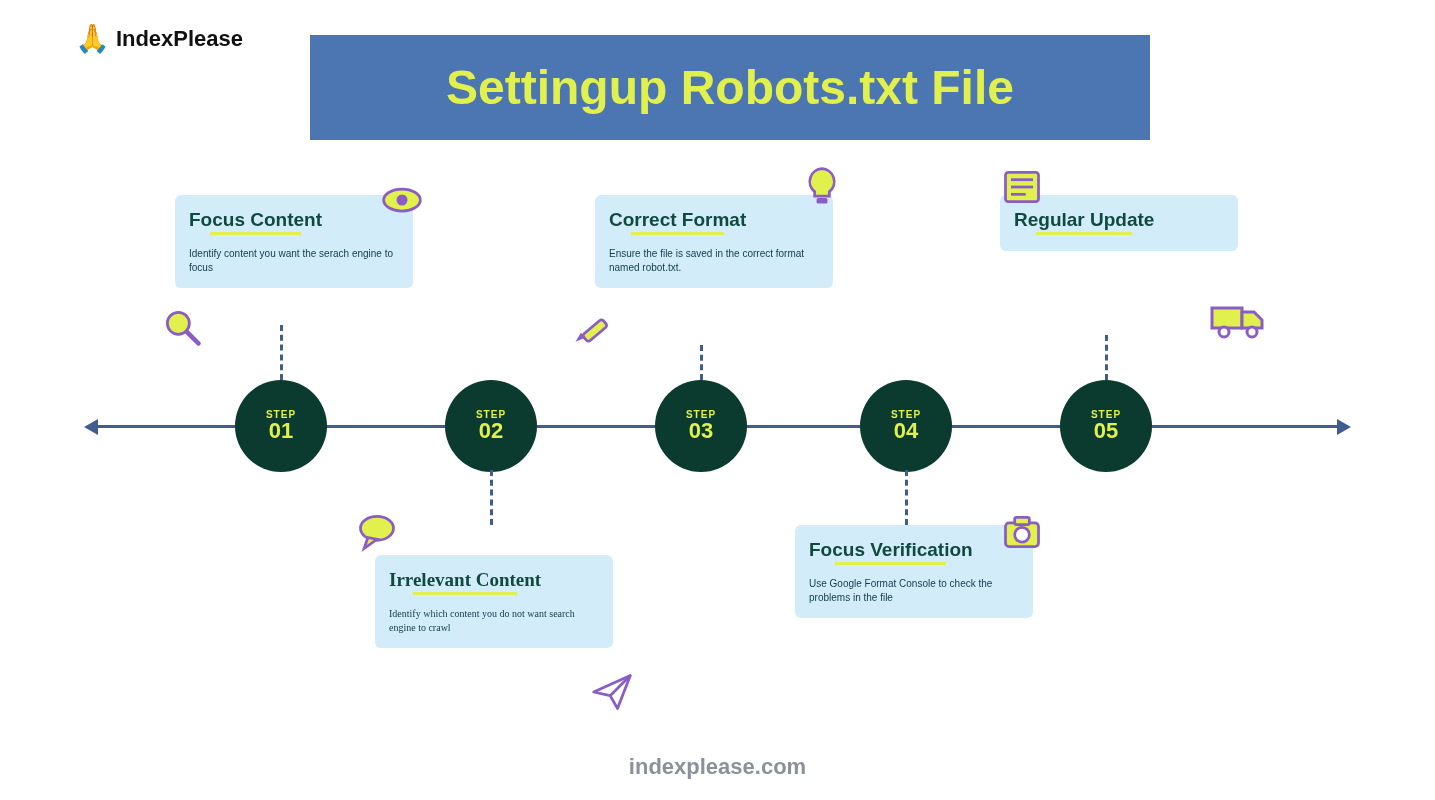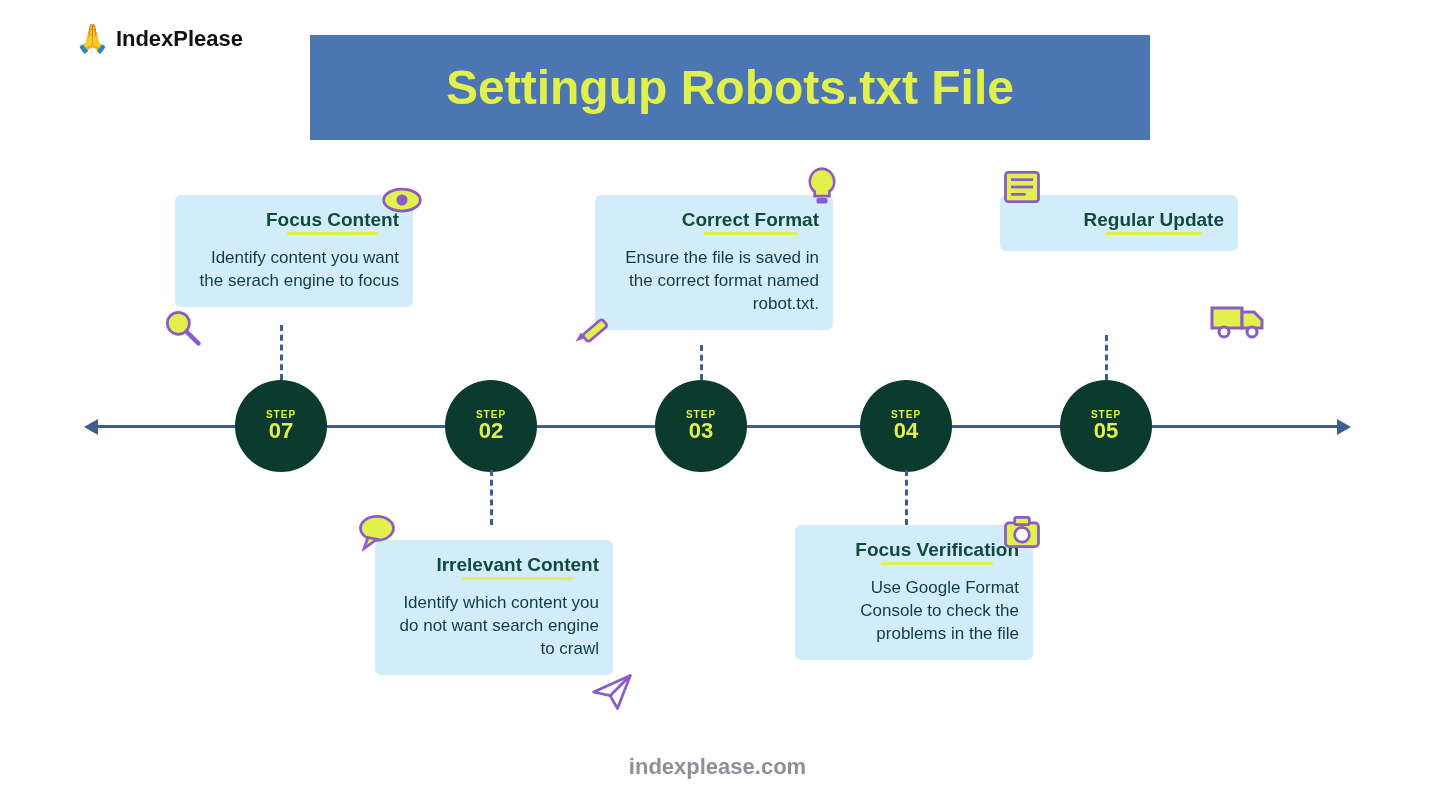--- a/index.html
+++ b/index.html
@@ -68,52 +68,52 @@
 
   
   .conn{
     position:absolute; width:0; border-left:3px dashed var(--line);
   }
 
   
   .card{
     position:absolute; width:210px; padding:14px;
     background:var(--card); border-radius:6px;
-    text-align:right;
+    text-align:left;
   }
   .card h3{
     margin:0 0 6px 0; font-size:19px; font-weight:800;
     color:var(--teal); position:relative; display:inline-block;
   }
   .card h3::after{
     content:""; position:absolute; left:16%; right:16%; bottom:-4px;
     height:3px; background:var(--lime);
   }
   .card p{
-    margin:10px 0 0 0; font-size:17px; color:var(--text);
+    margin:10px 0 0 0; font-size:10px; color:var(--text);
     line-height:1.35;
   }
 
   
   .ico{ position:absolute; width:44px; height:44px;}
   .ico svg{width:100%;height:100%;}
 
   
   .footer{
     position:absolute; left:0; right:0; bottom:20px;
     text-align:center; color:var(--grey);
     font-size:22px; font-weight:700;
   }
 
   
   #node1{left:235px;}   #node2{left:445px;}   #node3{left:655px;}
   #node4{left:860px;}   #node5{left:1060px;}
 
   #card1{left:175px; top:195px;}
-  #card2{left:375px; top:540px;}
+  #card2{left:375px; top:555px;font-family:Liberation Serif, serif;}
   #card3{left:595px; top:195px;}
   #card4{left:795px; top:525px;}
   #card5{left:1000px; top:195px;}
 
   #conn1{left:280px; top:325px; height:55px;}
   #conn2{left:490px; top:470px; height:55px;}
   #conn3{left:700px; top:345px; height:35px;}
   #conn4{left:905px; top:470px; height:55px;}
   #conn5{left:1105px; top:335px; height:45px;}
 </style>
@@ -126,21 +126,21 @@
 </div>
 
 <div class="banner">
   <h1>Settingup Robots.txt File</h1>
 </div>
 
 <div class="axis"></div>
 
 <div id="node1" class="node">
   <span class="lbl">STEP</span>
-  <span class="num">07</span>
+  <span class="num">01</span>
 </div>
 <div id="node2" class="node">
   <span class="lbl">STEP</span>
   <span class="num">02</span>
 </div>
 <div id="node3" class="node">
   <span class="lbl">STEP</span>
   <span class="num">03</span>
 </div>
 <div id="node4" class="node">

